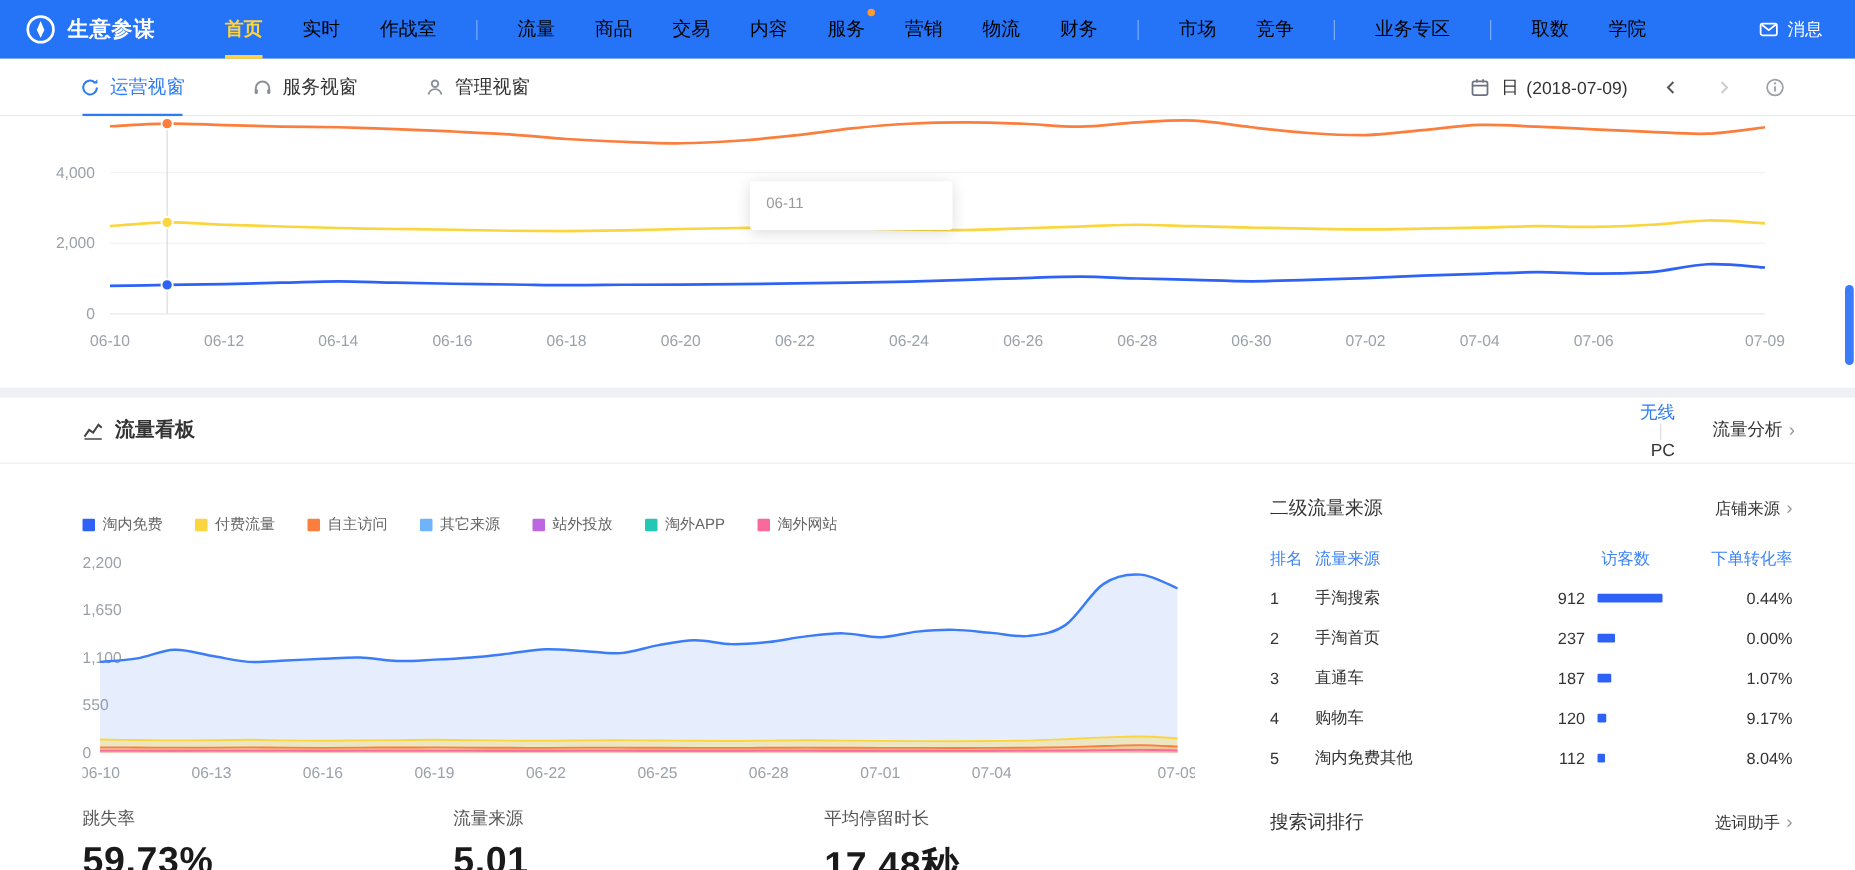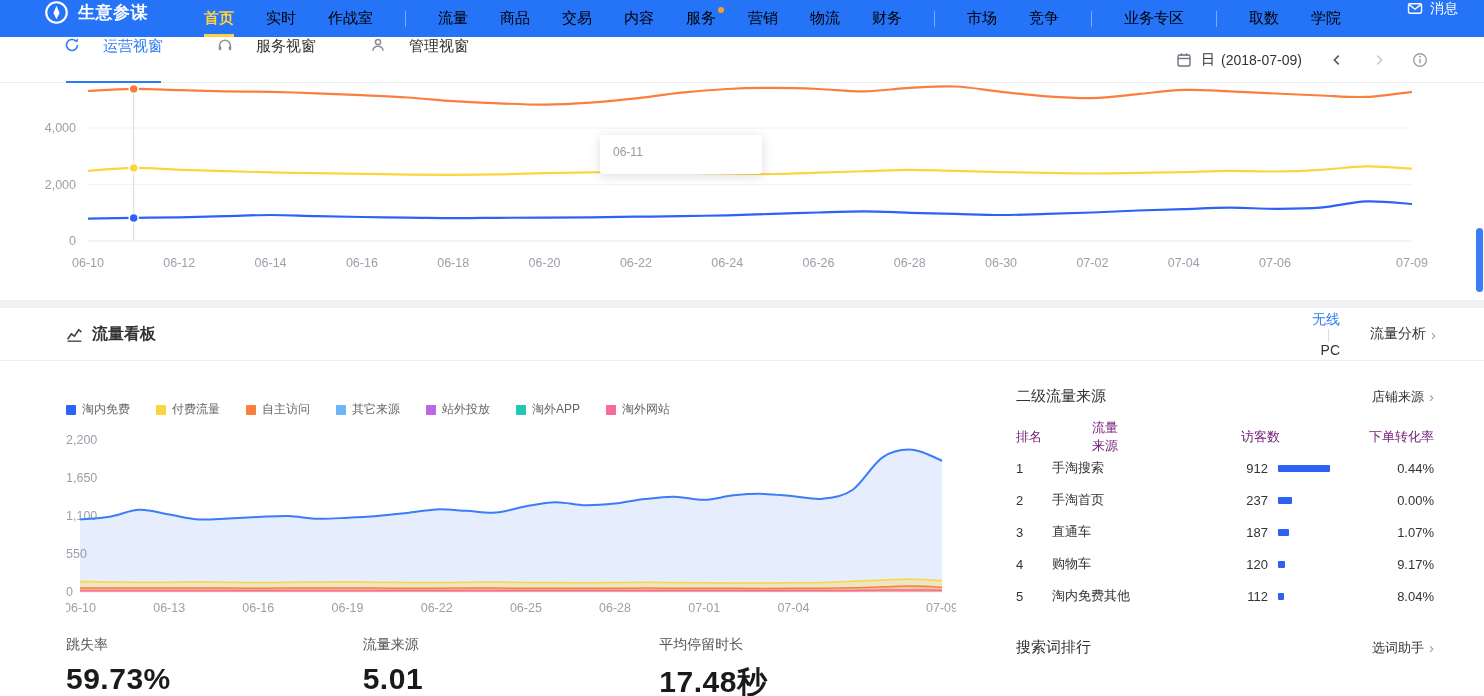--- a/index.html
+++ b/index.html
@@ -1,33 +1,33 @@
 <!DOCTYPE html>
 <html><head>
 <meta charset="utf-8">
 <style>
   * { box-sizing:border-box; margin:0; padding:0; }
   html,body { width:1484px; height:696px; overflow:hidden; }
   body { background:#eef0f4; font-family:"Liberation Sans","DejaVu Sans",sans-serif; color:#333; }
 
   
-  .header { height:37px; background:#2573f7; display:flex; align-items:flex-start; padding:0 26px 0 44px; }
+  .header { height:47px; background:#2573f7; display:flex; align-items:center; padding:0 26px 0 20px; }
   .logo { display:flex; align-items:center; gap:9px; margin-right:56px; cursor:pointer; }
   .logo-text { color:#fff; font-size:17px; font-weight:700; letter-spacing:.5px; white-space:nowrap; }
   .nav { display:flex; align-items:center; height:100%; }
   .nav-item { position:relative; height:100%; display:flex; align-items:center; color:#000000; font-size:15px; margin-right:32px; cursor:pointer; white-space:nowrap; }
   .nav-item.active { color:#ffd340; font-weight:700; }
   .nav-item.active::after { content:""; position:absolute; left:0; right:0; bottom:0; height:3px; background:#ffd340; }
   .nav-dot { position:absolute; top:7px; right:-8px; width:6px; height:6px; border-radius:50%; background:#ff9a2e; }
   .nav-divider { width:1px; height:16px; background:rgba(255,255,255,.4); margin-right:32px; }
   .msg { margin-left:auto; display:flex; align-items:center; gap:7px; color:#fff; font-size:14px; cursor:pointer; white-space:nowrap; }
 
   
   .tabbar { height:46px; background:#fff; display:flex; align-items:center; padding:0 56px 0 64px; border-bottom:1px solid #e9ebee; }
-  .view-tab { position:relative; height:100%; display:flex; gap:23px; margin-right:54px; font-size:15px; color:#333; cursor:pointer; }
+  .view-tab { position:relative; height:100%; display:flex; align-items:center; gap:8px; margin-right:54px; font-size:15px; color:#333; cursor:pointer; }
   .view-tab.active { color:#2e7bf6; }
   .view-tab.active::after { content:""; position:absolute; left:2px; right:2px; bottom:-1px; height:2px; background:#2e7bf6; }
   .tab-controls { margin-left:auto; display:flex; align-items:center; font-size:14px; color:#333; }
   .date-gran { margin-left:9px; margin-right:6px; cursor:pointer; }
   .date-val { cursor:pointer; }
   .chev { margin-left:28px; cursor:pointer; display:flex; }
   .info-ic { margin-left:26px; cursor:pointer; display:flex; }
 
   
   .card1 { position:relative; background:#fff; height:217px; }
@@ -63,21 +63,21 @@
   .metric { width:310px; }
   .metric-label { font-size:14px; color:#555; }
   .metric-value { margin-top:8px; font-size:30px; font-weight:700; color:#1a1a1a; letter-spacing:.5px; }
 
   .board-right { flex:1; margin-left:60px; padding-right:50px; min-width:0; }
   .right-head { display:flex; align-items:center; justify-content:space-between; }
   .right-title { font-size:15px; color:#333; }
   .link { display:flex; align-items:center; font-size:13px; color:#333; cursor:pointer; }
   .src-table { margin-top:16px; }
   .tr { display:flex; align-items:center; height:32px; font-size:13px; color:#333; }
-  .tr.th { color:#701a75; height:30px;gap:40px; }
+  .tr.th { color:#3b82f6; height:30px; }
   .td.rank { width:36px; }
   .td.src { flex:1; min-width:0; }
   .td.visnum { width:64px; text-align:right; }
   .td.vish { width:130px; text-align:right; padding-right:14px; }
   .td.barcell { width:66px; padding-left:10px; display:flex; align-items:center; }
   .bar { height:7px; background:#2e62f6; border-radius:1px; display:block; }
   .td.cvr { width:100px; text-align:right; }
   .search-head { display:flex; align-items:center; justify-content:space-between; margin-top:26px;gap:29px; }
 
   .scroll-thumb { position:fixed; right:1px; top:228px; width:7px; height:64px; border-radius:3.5px; background:#3b7cf8; z-index:9; }

